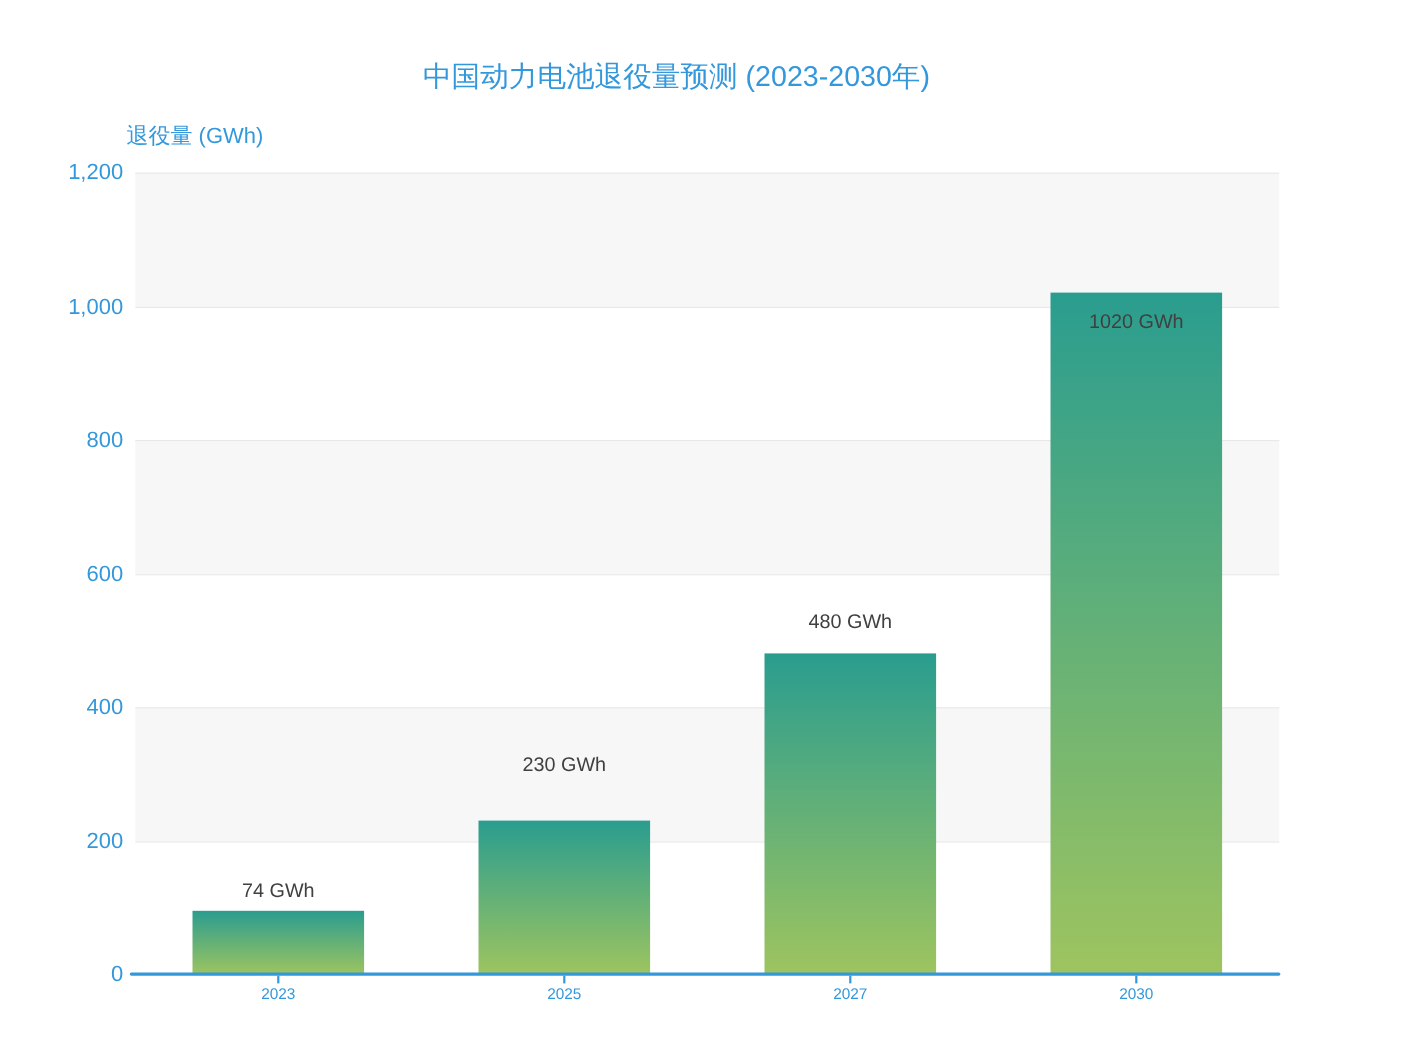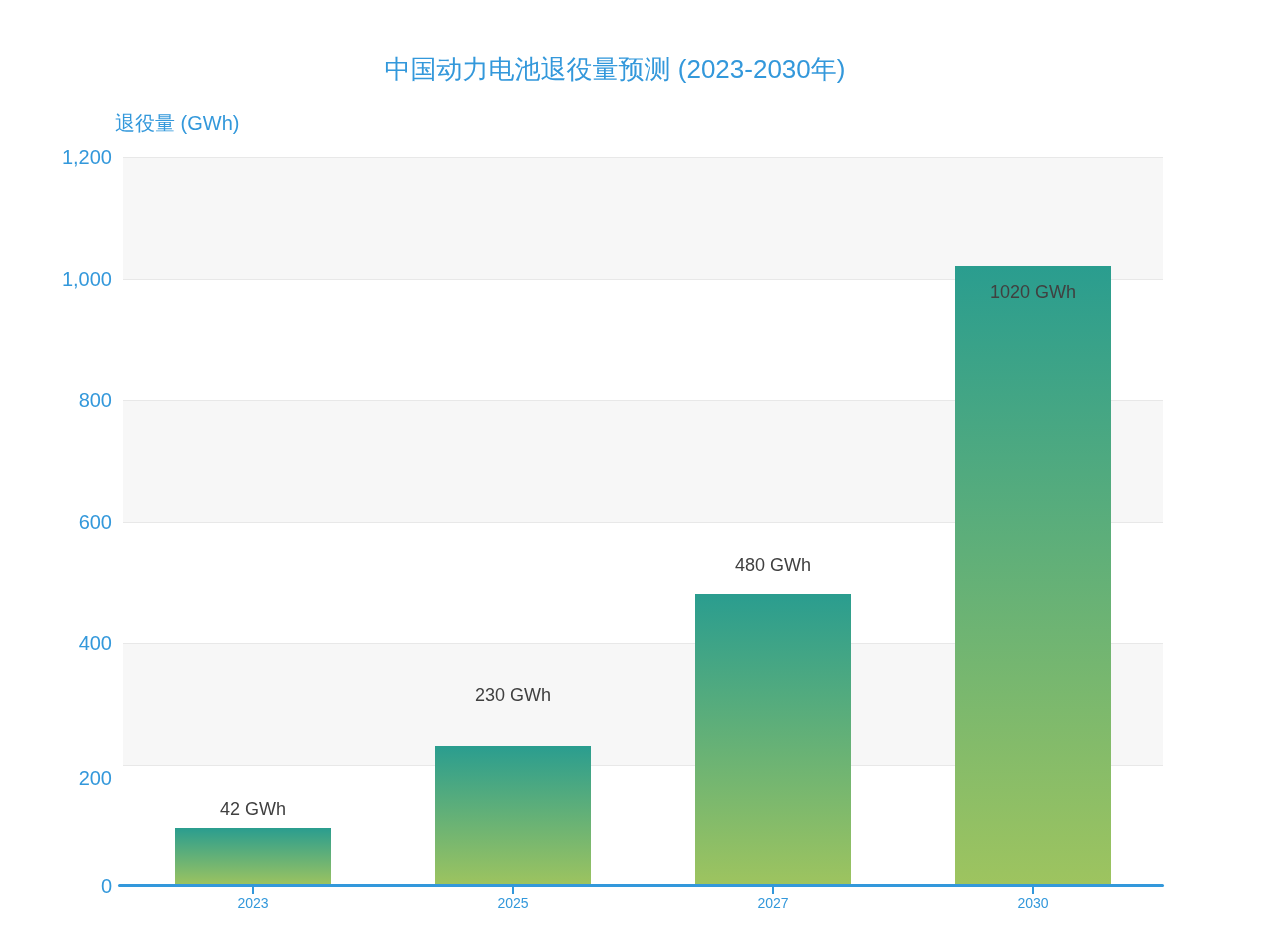--- a/index.html
+++ b/index.html
@@ -84,31 +84,31 @@
       <div class="band" style="top: 364.5px; height: 121.5px; background: transparent;"></div>
       <div class="band" style="top: 486px; height: 121.5px; background: rgb(247, 247, 247);"></div>
       <div class="band" style="top: 607.5px; height: 121.5px; background: transparent;"></div>
       <div class="gridline" style="top: 607.5px; background: rgb(232, 232, 232);"></div>
       <div class="gridline" style="top: 486px; background: rgb(232, 232, 232);"></div>
       <div class="gridline" style="top: 364.5px; background: rgb(232, 232, 232);"></div>
       <div class="gridline" style="top: 243px; background: rgb(232, 232, 232);"></div>
       <div class="gridline" style="top: 121.5px; background: rgb(232, 232, 232);"></div>
       <div class="gridline" style="top: 0px; background: rgb(232, 232, 232);"></div>
       <div class="bar" style="left: 52px; width: 156px; height: 57.7125px; background: linear-gradient(rgb(42, 157, 143) 0%, rgb(158, 196, 95) 100%);"></div>
-      <div class="bar-label" style="left: 30px; width: 200px; top: 642.288px; color: rgb(64, 64, 64);">42 GWh</div>
+      <div class="bar-label" style="left: 30px; width: 200px; top: 642.288px; color: rgb(64, 64, 64);">74 GWh</div>
       <div class="bar" style="left: 312px; width: 156px; height: 139.725px; background: linear-gradient(rgb(42, 157, 143) 0%, rgb(158, 196, 95) 100%);"></div>
       <div class="bar-label" style="left: 290px; width: 200px; top: 528px; color: rgb(64, 64, 64);">230 GWh</div>
       <div class="bar" style="left: 572px; width: 156px; height: 291.6px; background: linear-gradient(rgb(42, 157, 143) 0%, rgb(158, 196, 95) 100%);"></div>
       <div class="bar-label" style="left: 550px; width: 200px; top: 398px; color: rgb(64, 64, 64);">480 GWh</div>
       <div class="bar" style="left: 832px; width: 156px; height: 619.65px; background: linear-gradient(rgb(42, 157, 143) 0%, rgb(158, 196, 95) 100%);"></div>
       <div class="bar-label" style="left: 810px; width: 200px; top: 80.35px; color: rgb(64, 64, 64); margin-top: 45px;">1020 GWh</div>
     </div>
   <div id="ylabels">
       <div class="y-tick-label" style="top: 874px; color: rgb(51, 152, 219);">0</div>
-      <div class="y-tick-label" style="top: 752.5px; color: rgb(51, 152, 219); margin-top: 13px;">200</div>
+      <div class="y-tick-label" style="top: 752.5px; color: rgb(51, 152, 219);">200</div>
       <div class="y-tick-label" style="top: 631px; color: rgb(51, 152, 219);">400</div>
       <div class="y-tick-label" style="top: 509.5px; color: rgb(51, 152, 219);">600</div>
       <div class="y-tick-label" style="top: 388px; color: rgb(51, 152, 219);">800</div>
       <div class="y-tick-label" style="top: 266.5px; color: rgb(51, 152, 219);">1,000</div>
       <div class="y-tick-label" style="top: 145px; color: rgb(51, 152, 219);">1,200</div>
     </div>
   <div class="x-axis-line" id="xline" style="background: rgb(51, 152, 219);"></div>
   <div id="xaxis">
       <div class="x-tick" style="left: 252px; background: rgb(51, 152, 219);"></div>
       <div class="x-tick-label" style="left: 153px; color: rgb(51, 152, 219);">2023</div>

